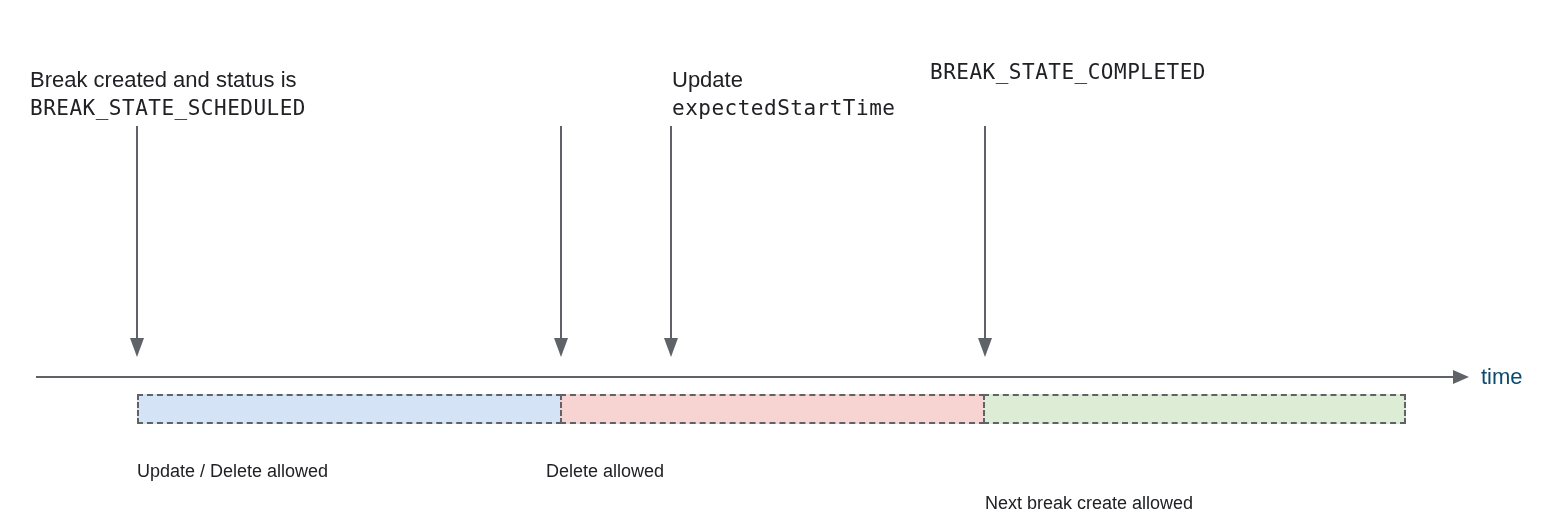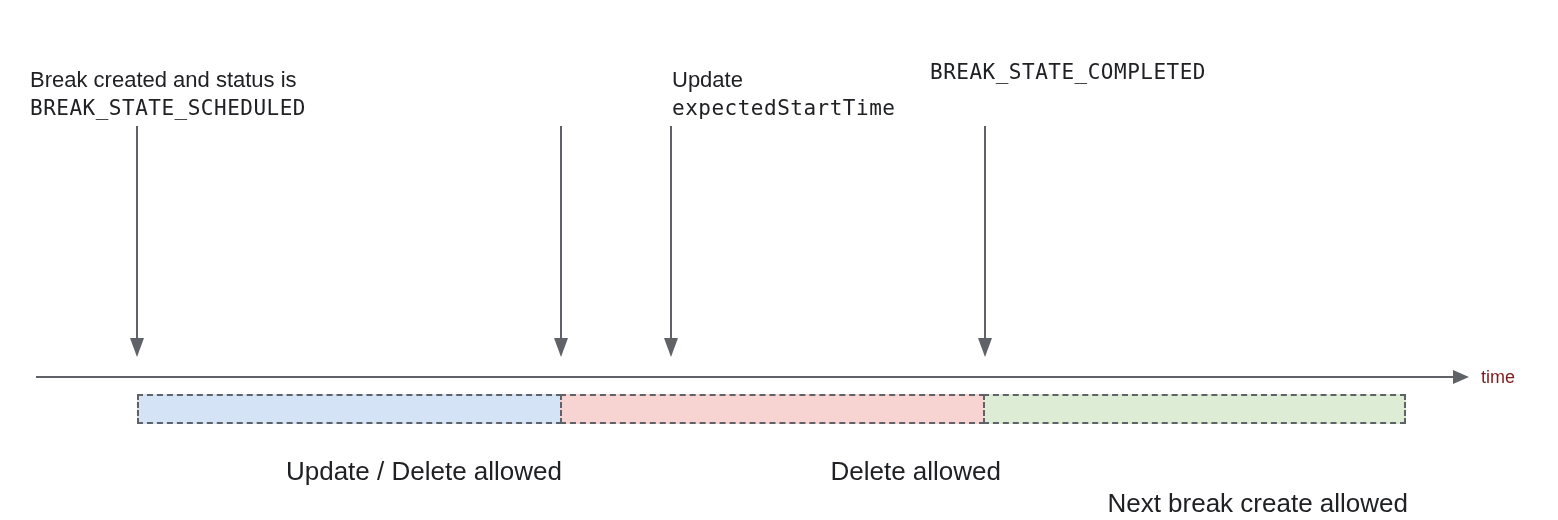--- a/index.html
+++ b/index.html
@@ -79,23 +79,23 @@
     width: 0;
     height: 0;
     border-left: 16px solid #5f6368;
     border-top: 7px solid transparent;
     border-bottom: 7px solid transparent;
   }
   .time-label {
     position: absolute;
     left: 1481px;
     top: 364px;
-    font-size: 18px;
+    font-size: 22px;
     line-height: 26px;
-    color: #7f1d1d;
+    color: #0c4a6e;
     white-space: nowrap;
   }
 
   
   .bar {
     position: absolute;
     left: 137px;
     top: 394px;
     height: 30px;
     display: flex;
@@ -107,28 +107,28 @@
   }
   .segment + .segment { margin-left: -2px; }
   #seg-0 { width: 425px; background: #d4e4f6; }
   #seg-1 { width: 425px; background: #f7d4d2; }
   #seg-2 { width: 423px; background: #dcecd5; }
 
   
   .zone-label {
     position: absolute;
     top: 458px;
-    font-size: 26px;
+    font-size: 18px;
     line-height: 26px;
-    text-align: right;
+    text-align: left;
     color: #202124;
     white-space: nowrap;
   }
   #zone-0 { left: 137px; width: 425px; }
-  #zone-1 { left: 578px; width: 423px; }
+  #zone-1 { left: 546px; width: 423px; }
   #zone-2 { left: 985px; width: 423px; margin-top: 32px; }
 </style>
 </head>
 <body>
 
 <div class="canvas">
 
   <div class="annotation" id="ann-0">
     <div class="ann-line sans">Break created and status is</div>
     <div class="ann-line mono">BREAK_STATE_SCHEDULED</div>

